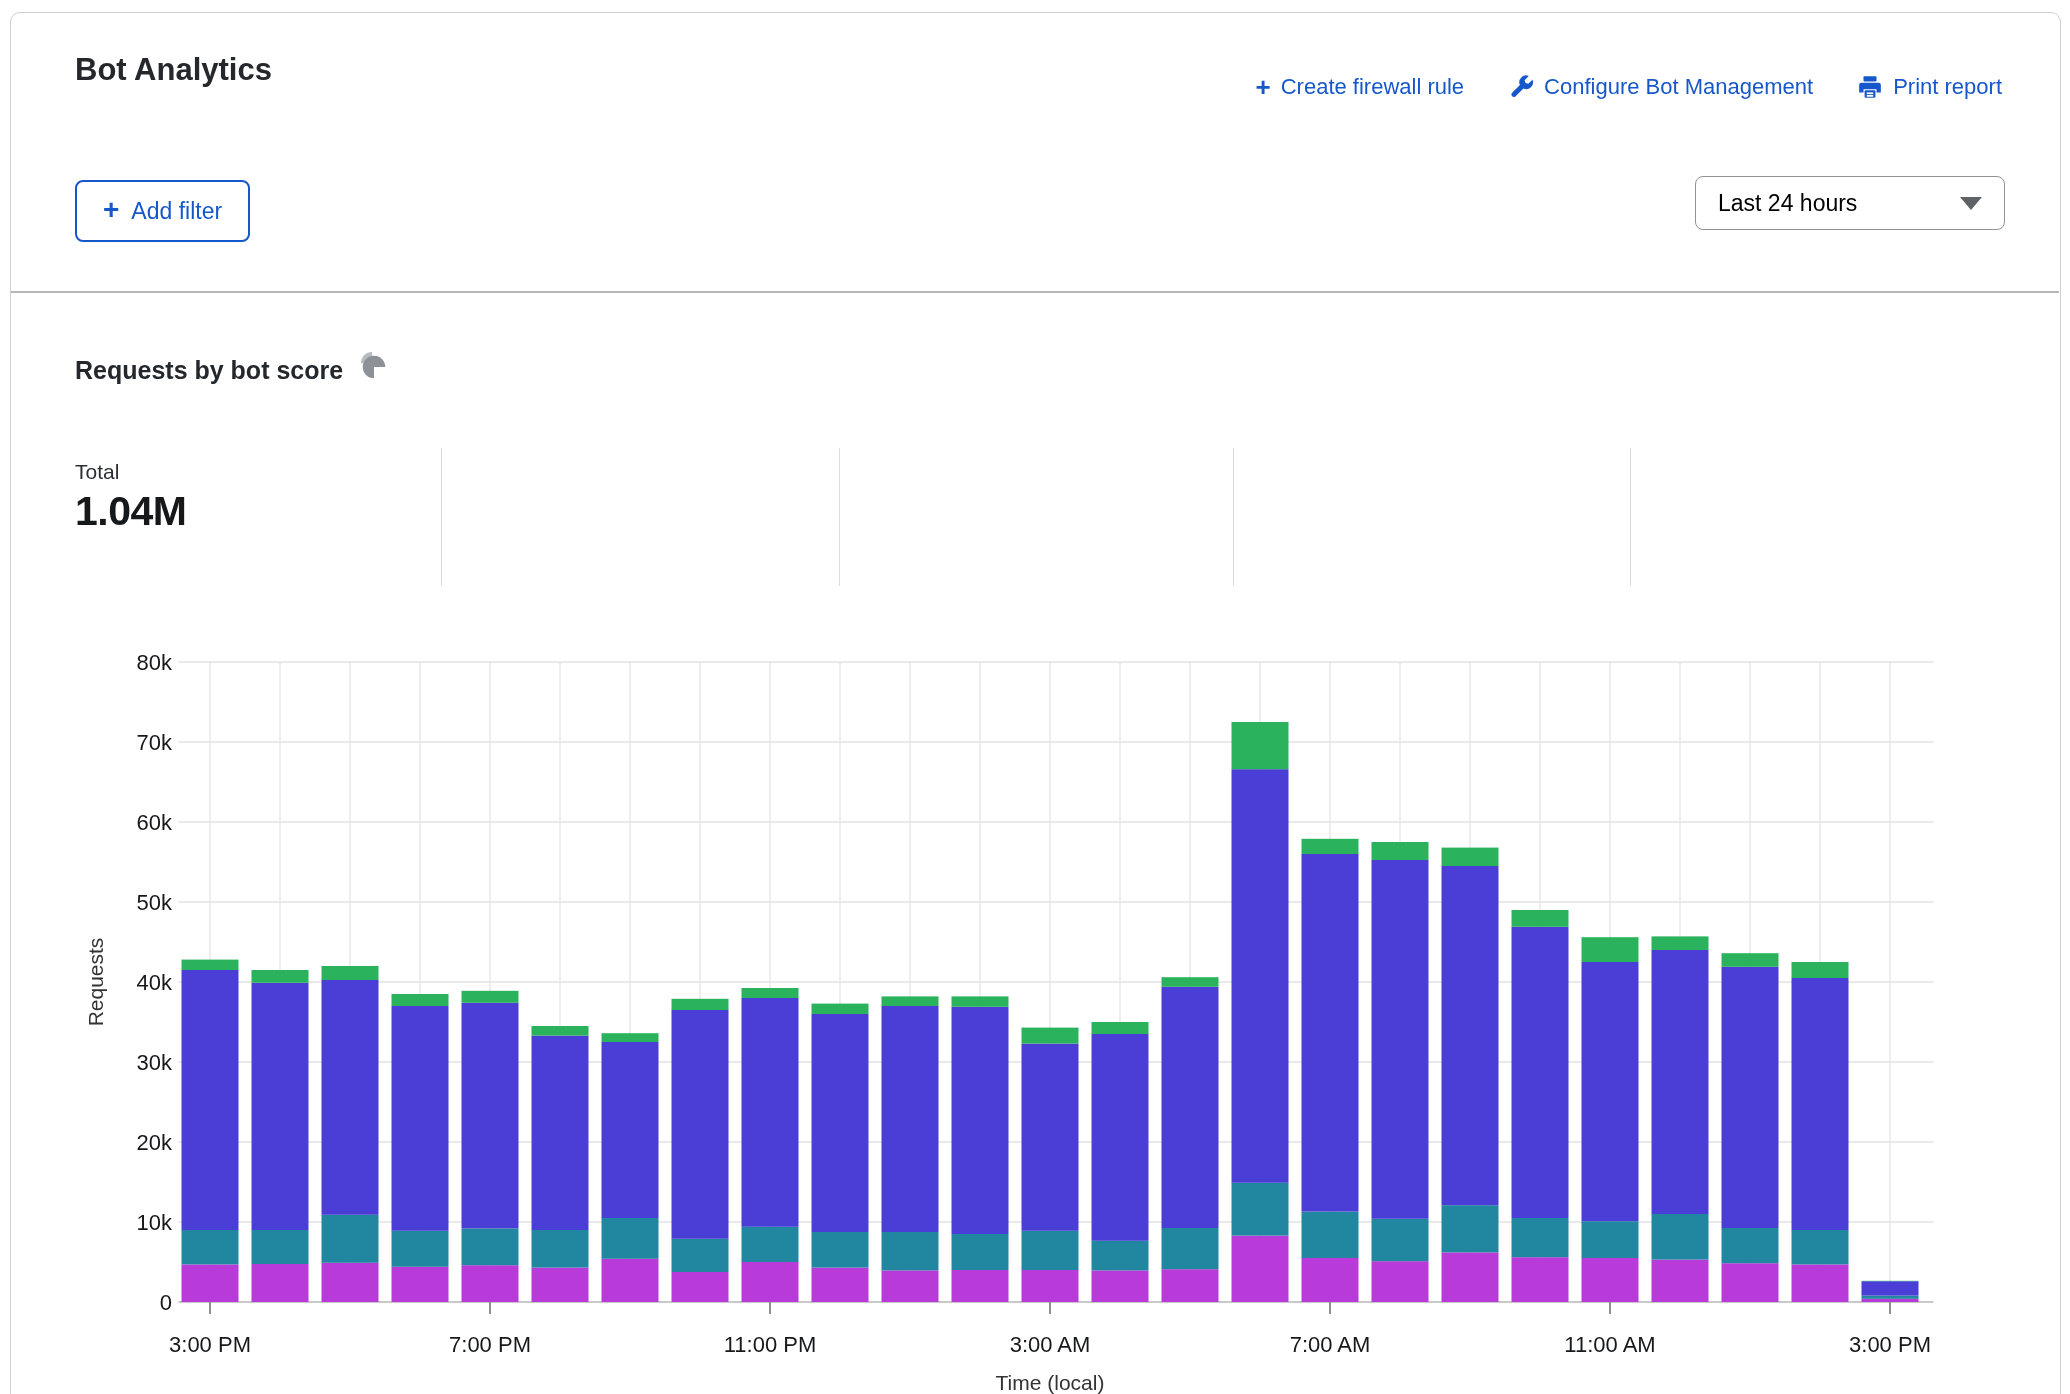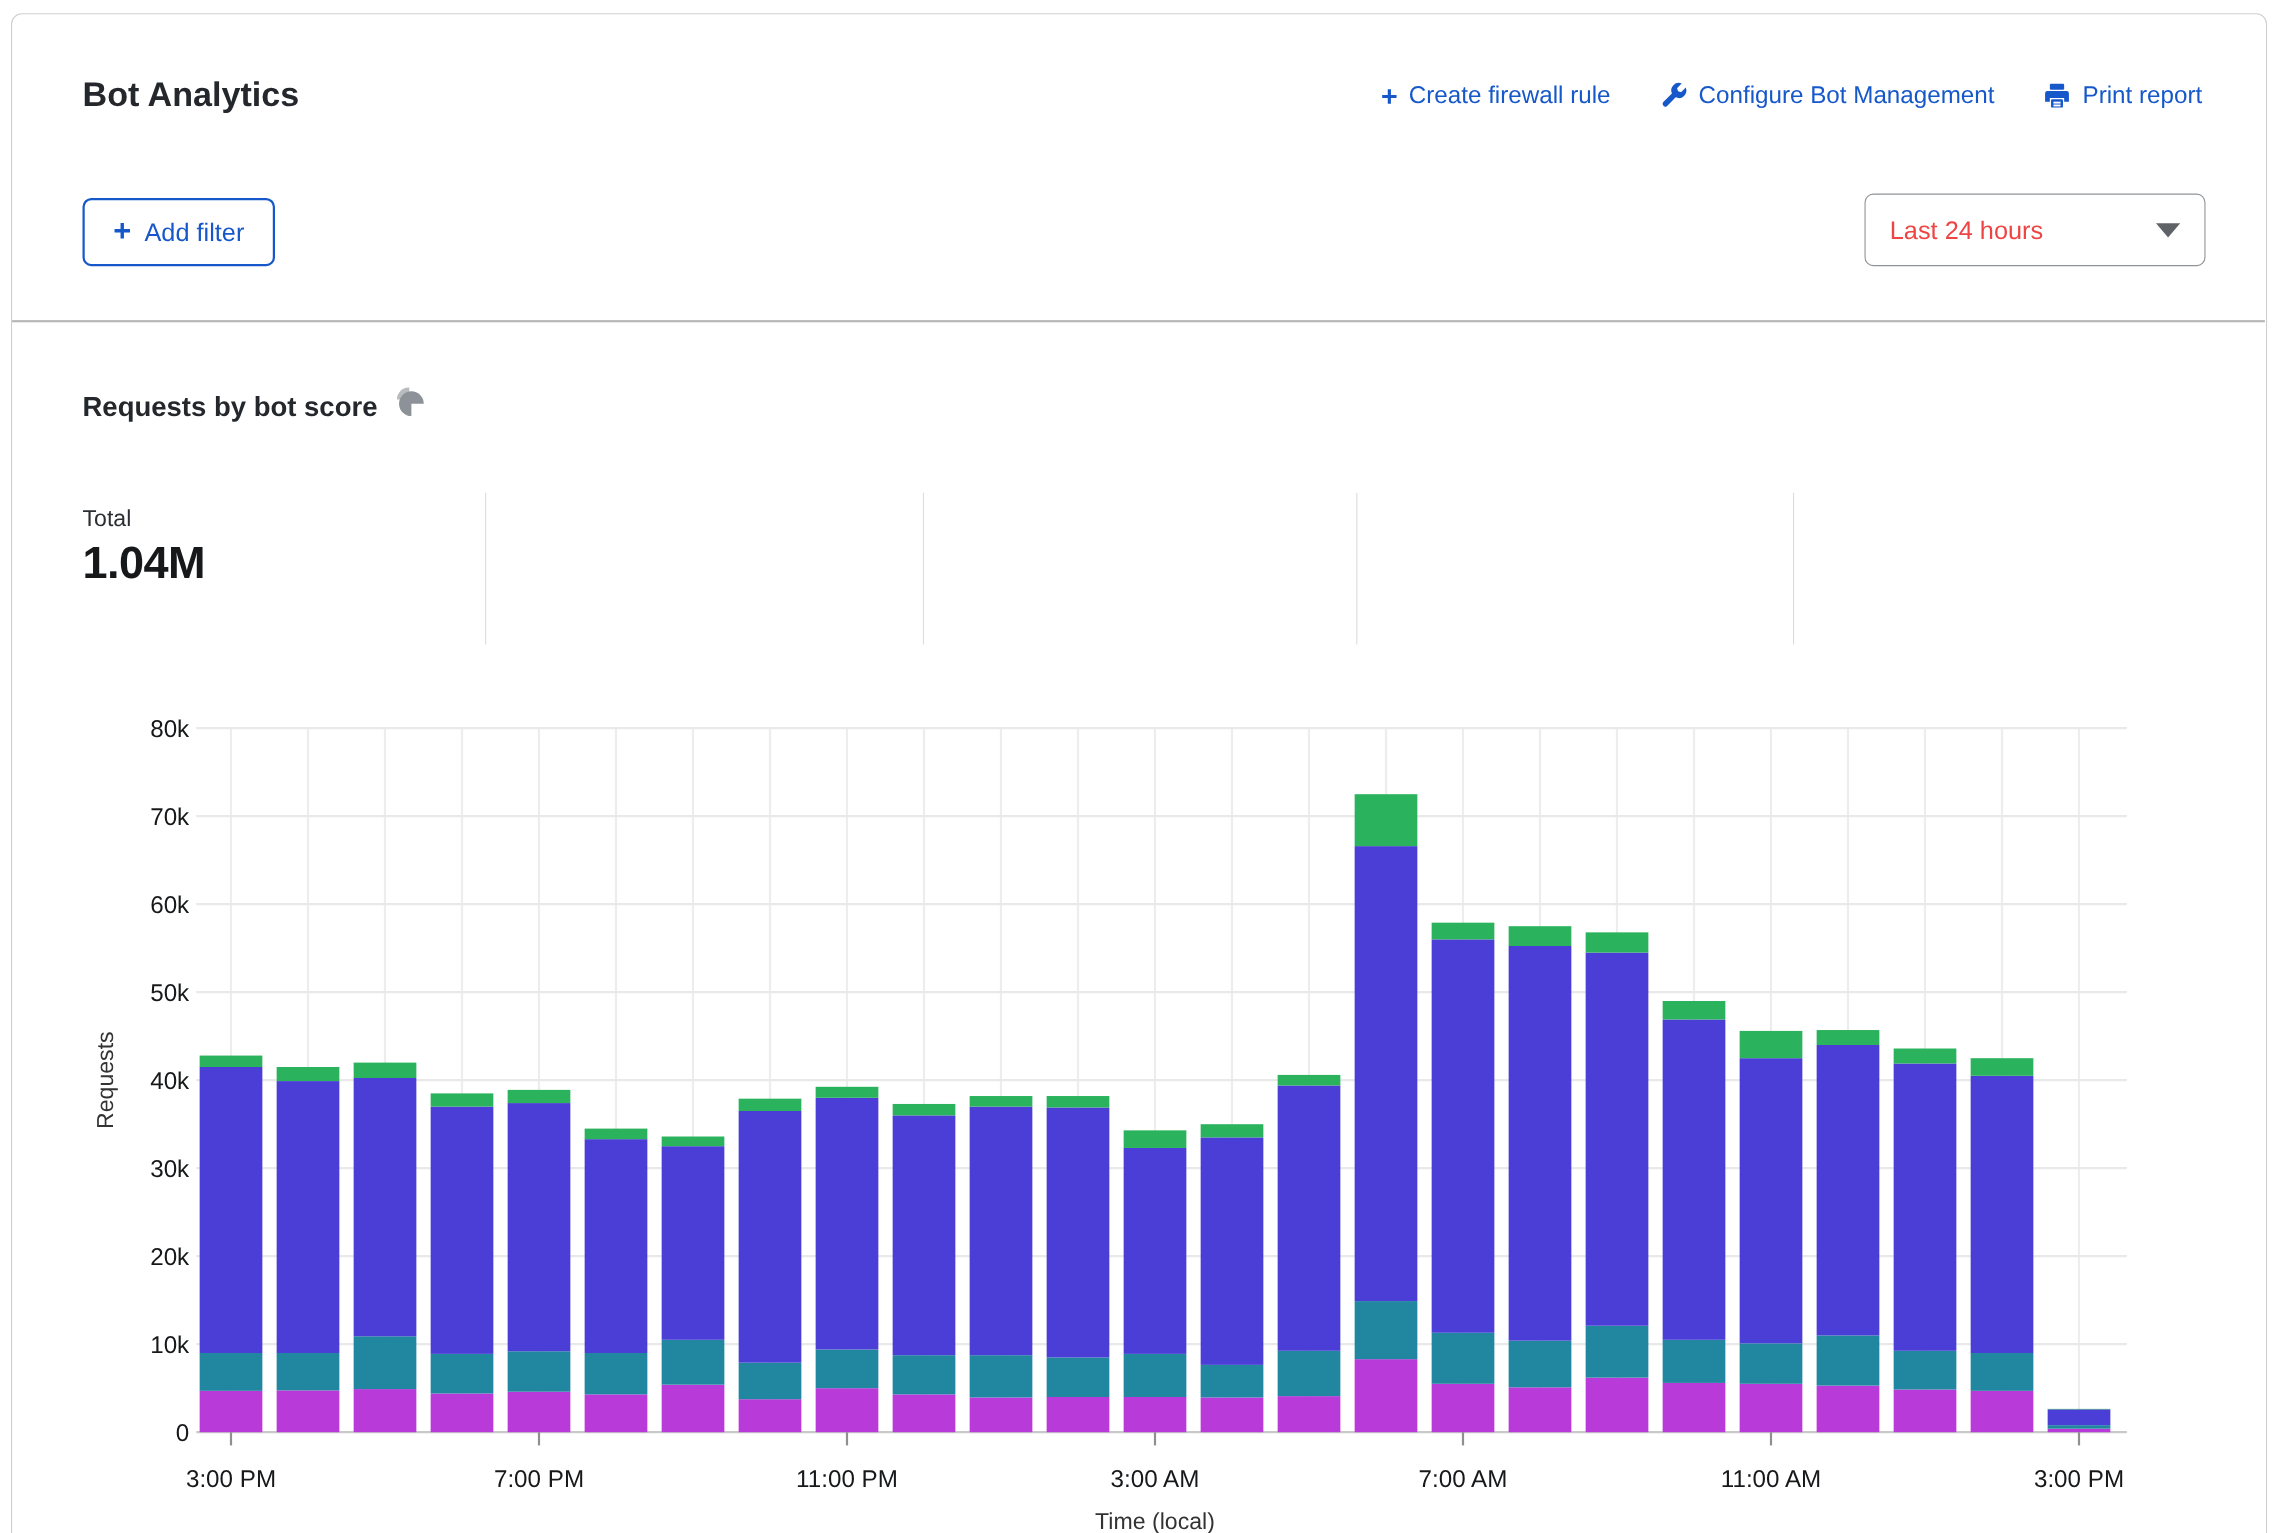--- a/index.html
+++ b/index.html
@@ -1,31 +1,31 @@
 <!DOCTYPE html>
 <html><head>
 <meta charset="utf-8">
 <style>
   html,body{margin:0;padding:0;background:#fff;}
   .page{position:relative;width:2070px;height:1394px;background:#fff;
         font-family:"Liberation Sans",sans-serif;overflow:hidden;color:#202124;}
   .card{position:absolute;left:10px;top:12px;width:2049px;height:1500px;
         border:1px solid #cfcfcf;border-radius:10px;background:#fff;}
-  .page-title{position:absolute;left:75px;top:68px;font-size:31px;font-weight:700;color:#24282c;}
+  .page-title{position:absolute;left:75px;top:52px;font-size:31px;font-weight:700;color:#24282c;}
   .actions{position:absolute;top:74px;right:68px;display:flex;gap:44px;align-items:center;}
   .action{display:flex;align-items:center;gap:10px;color:#1658c9;font-size:22px;cursor:pointer;white-space:nowrap;}
   .action .plus{font-size:26px;font-weight:700;line-height:1;}
   .action svg{display:block;}
   .btn-add-filter{position:absolute;left:75px;top:180px;height:62px;padding:0 26px;
         display:inline-flex;align-items:center;gap:12px;background:#fff;border:2px solid #1658c9;
         border-radius:8px;color:#1658c9;font-size:23px;cursor:pointer;font-family:inherit;}
   .btn-add-filter .plus{font-size:28px;font-weight:600;line-height:1;margin-top:-2px;}
-  .select{position:absolute;left:1695px;top:176px;width:310px;height:66px;border:1px solid #909498;
+  .select{position:absolute;left:1695px;top:176px;width:310px;height:54px;border:1px solid #909498;
         border-radius:8px;display:flex;align-items:center;justify-content:space-between;
-        padding:0 22px 0 22px;box-sizing:border-box;font-size:23px;color:#ef4444;cursor:pointer;background:#fff;}
+        padding:0 22px 0 22px;box-sizing:border-box;font-size:23px;color:#000000;cursor:pointer;background:#fff;}
   .caret{width:0;height:0;border-left:11px solid transparent;border-right:11px solid transparent;
         border-top:13px solid #5f6368;}
   .divider{position:absolute;left:11px;top:291px;width:2048px;height:2px;background:#b7b7b7;}
   .section-title{position:absolute;left:75px;top:352px;font-size:25px;font-weight:700;color:#24282c;
         display:flex;align-items:center;gap:16px;}
   .stat{position:absolute;top:460px;}
   .stat .label-row{display:flex;align-items:center;gap:11px;font-size:21px;color:#2b2f33;}
   .stat .value{margin-top:4px;font-size:41px;font-weight:700;color:#16181a;letter-spacing:-0.5px;}
   .dot{width:14px;height:14px;border-radius:50%;display:inline-block;}
   .info{width:22px;height:22px;border-radius:50%;background:#9aa0a6;display:inline-flex;

